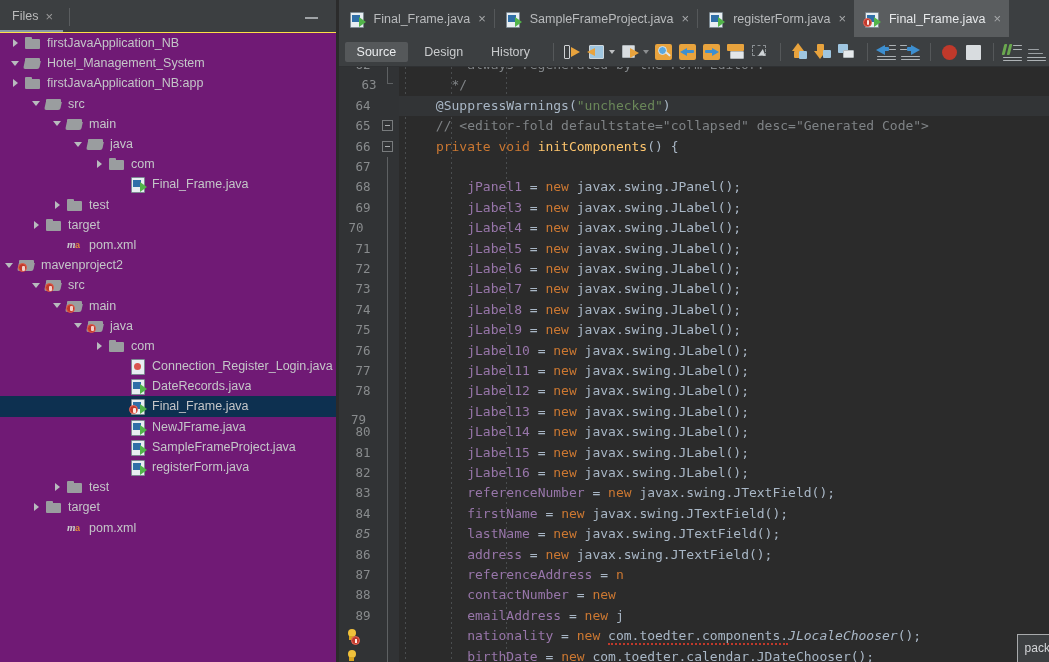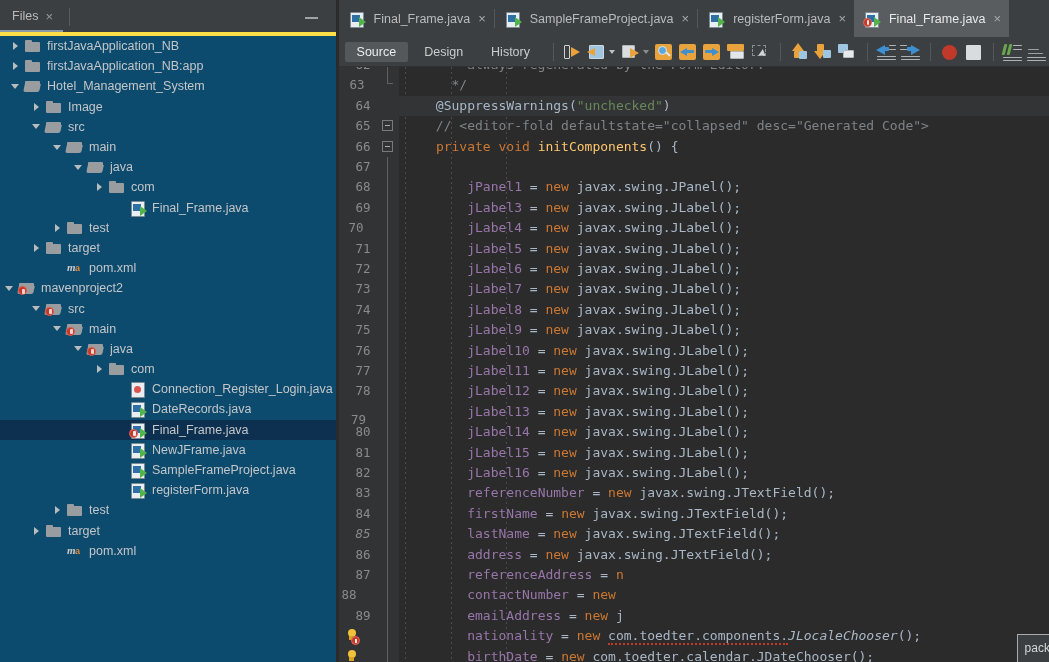--- a/index.html
+++ b/index.html
@@ -22,22 +22,22 @@
     padding: 0 10px 0 12px; color: #bbbbbb; font-size: 12.5px;
     border-bottom: 2px solid #8a9aa6;
   }
   .wtab .x { color: #9a9a9a; font-size: 13px; line-height: 1; }
   .tab-sep { width: 1px; height: 18px; background: #5a5d5f; margin-left: 6px; margin-bottom: 6px; }
   #minimize-btn {
     position: absolute; right: 18px; top: 17px; width: 13px; height: 2px;
     background: #9fa3a6;
   }
   #tree {
-    flex: 1 1 auto; background: #0c4a6e; overflow: hidden;
-    border-top: 4px solid #fde047; position: relative;
+    flex: 1 1 auto; background: #701a75; overflow: hidden;
+    border-top: 1px solid #fde047; position: relative;
   }
   .row {
     height: 20.2px; display: flex; align-items: center; white-space: nowrap;
     font-size: 12.5px; color: #c4c6c8; padding-left: 4px;
   }
   .row.sel { background: #0d3050; }
   .tw { width: 18px; flex: 0 0 18px; display: flex; align-items: center; justify-content: center; }
   .arrow { width: 0; height: 0; }
   .arrow.r { border-left: 5px solid #b8bcbe; border-top: 4px solid transparent; border-bottom: 4px solid transparent; }
   .arrow.d { border-top: 5px solid #b8bcbe; border-left: 4px solid transparent; border-right: 4px solid transparent; }
@@ -202,38 +202,31 @@
     <div id="tree">
         <div class="row" style="padding-left: 6px;">
           <span class="tw">
             <span class="arrow r"></span>
           </span>
           <span class="ico ic-folder-closed"></span>
           <span class="lbl">firstJavaApplication_NB</span>
         </div>
         <div class="row" style="padding-left: 6px;">
           <span class="tw">
-            <span class="arrow r"></span>
-          </span>
-          <span class="ico ic-folder-closed"></span>
-          <span class="lbl">firstJavaApplication_NB:app</span>
-        </div>
-        <div class="row" style="padding-left: 6px;">
-          <span class="tw">
             <span class="arrow d"></span>
           </span>
           <span class="ico ic-folder-open"></span>
           <span class="lbl">Hotel_Management_System</span>
         </div>
-        <div class="row" style="padding-left: 27px;">
-          <span class="tw">
-            <span class="arrow r"></span>
-          </span>
-          <span class="ico ic-folder-closed"></span>
-          <span class="lbl">Image</span>
+        <div class="row" style="padding-left: 6px;">
+          <span class="tw">
+            <span class="arrow r"></span>
+          </span>
+          <span class="ico ic-folder-closed"></span>
+          <span class="lbl">firstJavaApplication_NB:app</span>
         </div>
         <div class="row" style="padding-left: 27px;">
           <span class="tw">
             <span class="arrow d"></span>
           </span>
           <span class="ico ic-folder-open"></span>
           <span class="lbl">src</span>
         </div>
         <div class="row" style="padding-left: 48px;">
           <span class="tw">
@@ -538,21 +531,21 @@
         <div class="g-rect" style="left:3px;top:8px;width:11px;height:1.5px;background:#9ba0a3;"></div>
         <div class="g-rect" style="left:3px;top:12px;width:15px;height:1.5px;background:#9ba0a3;"></div>
         <div class="g-rect" style="left:2px;top:16px;width:19px;height:1.5px;background:#aeb3b6;"></div>
         <div class="g-rect" style="left:2px;top:19px;width:19px;height:1.5px;background:#aeb3b6;"></div>
       </div>
     </div>
 
     <div id="editor">
       <div id="gutter" style="position: relative;">
           <div class="ln" style="position: absolute; right: 6px; top: -12px; width: 32px; text-align: right;">62</div>
-          <div class="ln" style="position: absolute; right: 12px; top: 8.4px; width: 32px; text-align: right;">63</div>
+          <div class="ln" style="position: absolute; right: 0; top: 8.4px; width: 32px; text-align: right;">63</div>
           <div class="ln" style="position: absolute; right: 6px; top: 28.8px; width: 32px; text-align: right;">64</div>
           <div class="ln" style="position: absolute; right: 6px; top: 49.2px; width: 32px; text-align: right;">65</div>
           <div class="ln" style="position: absolute; right: 6px; top: 69.6px; width: 32px; text-align: right;">66</div>
           <div class="ln" style="position: absolute; right: 6px; top: 90px; width: 32px; text-align: right;">67</div>
           <div class="ln" style="position: absolute; right: 6px; top: 110.4px; width: 32px; text-align: right;">68</div>
           <div class="ln" style="position: absolute; right: 6px; top: 130.8px; width: 32px; text-align: right;">69</div>
           <div class="ln" style="position: absolute; right: 13px; top: 151.2px; width: 32px; text-align: right;">70</div>
           <div class="ln" style="position: absolute; right: 6px; top: 171.6px; width: 32px; text-align: right;">71</div>
           <div class="ln" style="position: absolute; right: 6px; top: 192px; width: 32px; text-align: right;">72</div>
           <div class="ln" style="position: absolute; right: 6px; top: 212.4px; width: 32px; text-align: right;">73</div>
@@ -563,21 +556,21 @@
           <div class="ln" style="position: absolute; right: 6px; top: 314.4px; width: 32px; text-align: right;">78</div>
           <div class="ln" style="position: absolute; right: 2px; top: 334.8px; width: 32px; text-align: center; margin-top: 8px;">79</div>
           <div class="ln" style="position: absolute; right: 6px; top: 355.2px; width: 32px; text-align: right;">80</div>
           <div class="ln" style="position: absolute; right: 6px; top: 375.6px; width: 32px; text-align: right;">81</div>
           <div class="ln" style="position: absolute; right: 6px; top: 396px; width: 32px; text-align: right;">82</div>
           <div class="ln" style="position: absolute; right: 6px; top: 416.4px; width: 32px; text-align: right;">83</div>
           <div class="ln" style="position: absolute; right: 6px; top: 436.8px; width: 32px; text-align: right;">84</div>
           <div class="ln" style="position: absolute; right: 6px; top: 457.2px; width: 32px; text-align: right; font-style: italic;">85</div>
           <div class="ln" style="position: absolute; right: 6px; top: 477.6px; width: 32px; text-align: right;">86</div>
           <div class="ln" style="position: absolute; right: 6px; top: 498px; width: 32px; text-align: right;">87</div>
-          <div class="ln" style="position: absolute; right: 20px; top: 518.4px; width: 32px; text-align: right;">88</div>
+          <div class="ln" style="position: absolute; right: 6px; top: 518.4px; width: 32px; text-align: right;">88</div>
           <div class="ln" style="position: absolute; right: 6px; top: 538.8px; width: 32px; text-align: right;">89</div>
           <div class="ln" style="position: absolute; right: 6px; top: 559.2px; width: 32px; text-align: right;"></div>
           <div class="bulb" style="top: 562.2px;">
             <span class="b1"></span>
             <span class="b2"></span>
             <span class="bd"></span>
           </div>
           <div class="ln" style="position: absolute; right: 6px; top: 579.6px; width: 32px; text-align: right;"></div>
           <div class="bulb" style="top: 582.6px;">
             <span class="b1"></span>

